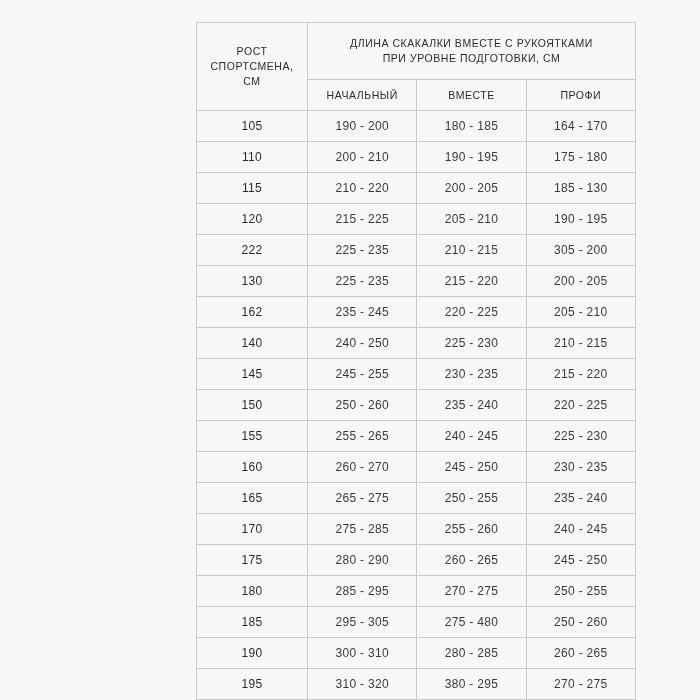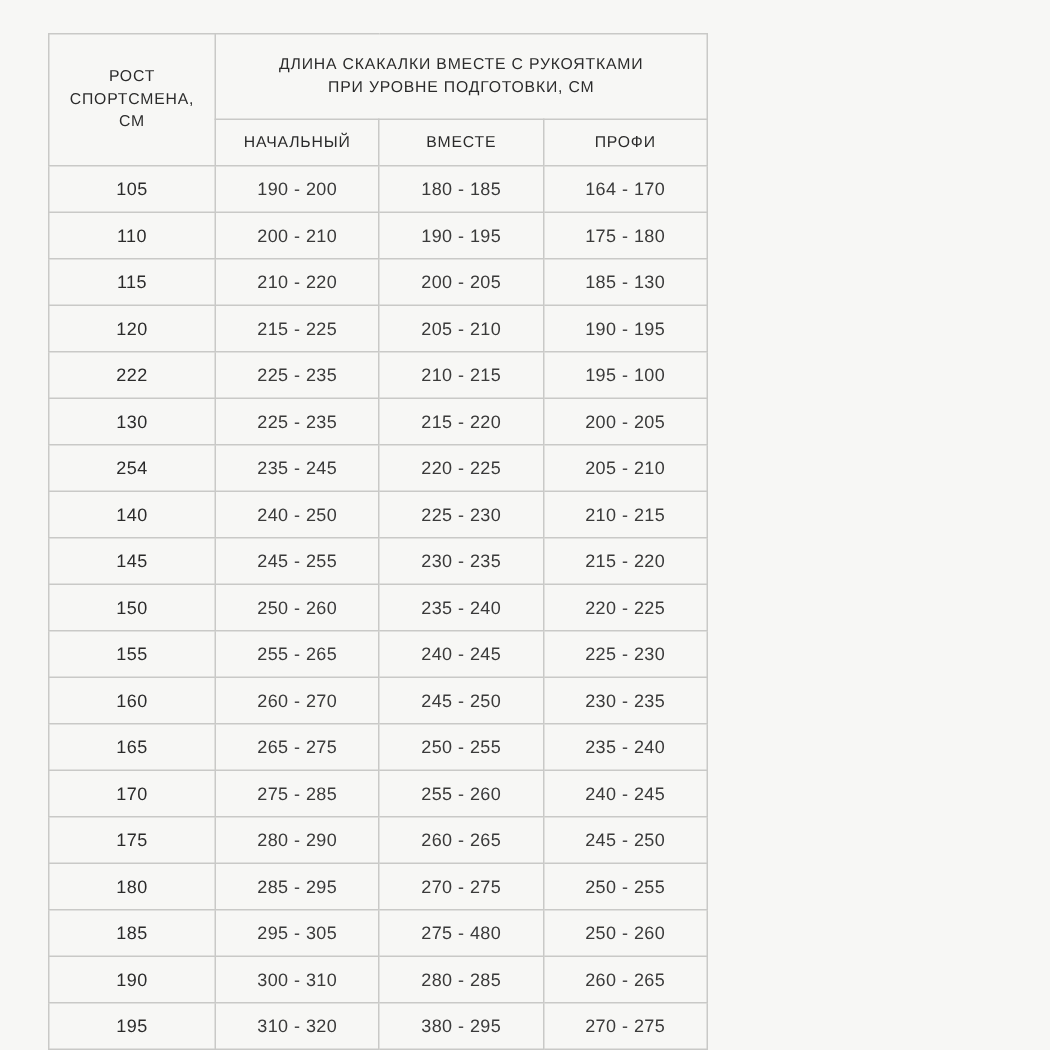--- a/index.html
+++ b/index.html
@@ -13,24 +13,23 @@
     font-family: "Liberation Sans", sans-serif;
     color: #2b2b2b;
     overflow: hidden;
   }
   .page {
     width: 636px;
     height: 700px;
     position: relative;
     display: flex;
     align-items: flex-start;
-    justify-content: flex-start;
+    justify-content: flex-end;
     box-sizing: border-box;
     padding-top: 22px;
-    padding-left: 32px;
   }
   table.size-table {
     border-collapse: collapse;
     width: 440px;
     background: transparent;
     table-layout: fixed;
   }
   table.size-table td,
   table.size-table th {
     border: 1px solid #c9c9c7;
@@ -117,30 +116,30 @@
         <tr>
           <td class="row-cell height-val col-height">120</td>
           <td class="row-cell col-level">215 - 225</td>
           <td class="row-cell col-level">205 - 210</td>
           <td class="row-cell col-level">190 - 195</td>
         </tr>
         <tr>
           <td class="row-cell height-val col-height">222</td>
           <td class="row-cell col-level">225 - 235</td>
           <td class="row-cell col-level">210 - 215</td>
-          <td class="row-cell col-level">195 - 100</td>
+          <td class="row-cell col-level">305 - 200</td>
         </tr>
         <tr>
           <td class="row-cell height-val col-height">130</td>
           <td class="row-cell col-level">225 - 235</td>
           <td class="row-cell col-level">215 - 220</td>
           <td class="row-cell col-level">200 - 205</td>
         </tr>
         <tr>
-          <td class="row-cell height-val col-height">254</td>
+          <td class="row-cell height-val col-height">162</td>
           <td class="row-cell col-level">235 - 245</td>
           <td class="row-cell col-level">220 - 225</td>
           <td class="row-cell col-level">205 - 210</td>
         </tr>
         <tr>
           <td class="row-cell height-val col-height">140</td>
           <td class="row-cell col-level">240 - 250</td>
           <td class="row-cell col-level">225 - 230</td>
           <td class="row-cell col-level">210 - 215</td>
         </tr>

